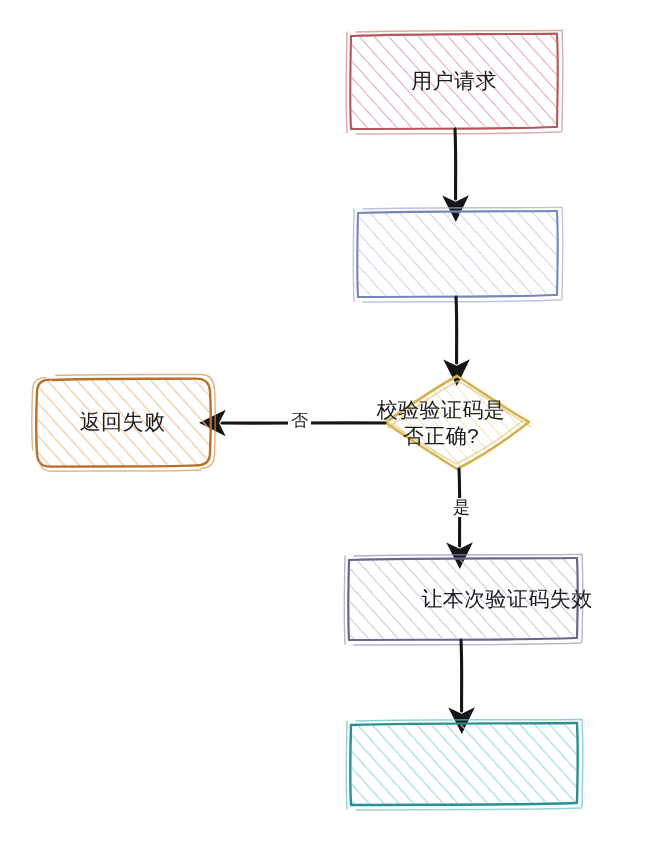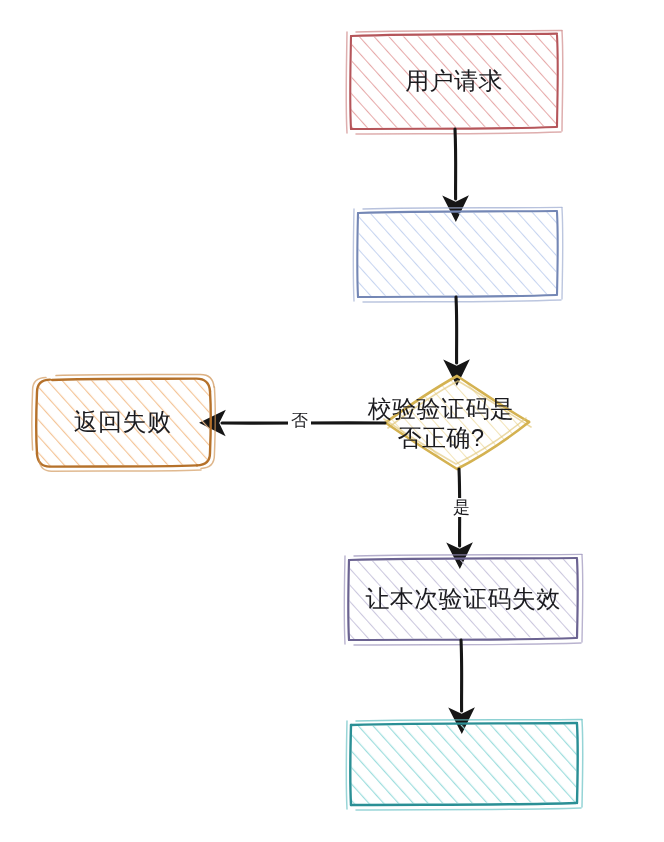--- a/index.html
+++ b/index.html
@@ -26,21 +26,21 @@
     width: 664px;
     height: 842px;
   }
   .node-label {
     position: absolute;
     display: flex;
     align-items: center;
     justify-content: center;
     text-align: center;
     color: #1b1b1f;
-    font-size: 24px;
+    font-size: 21px;
     line-height: 1.22;
     letter-spacing: 0.4px;
     white-space: pre;
     pointer-events: none;
     font-family: "Liberation Sans", "DejaVu Sans", sans-serif;
   }
   .edge-label {
     position: absolute;
     color: #1b1b1f;
     font-size: 17px;
@@ -177,21 +177,21 @@
   </svg>
 
   <div class="node-label" style="left:350px; top:34px; width:208px; height:94px;">用户请求</div>
 
 
   <div class="node-label" style="left:355px; top:375px; width:172px; height:96px;">校验验证码是
 否正确?</div>
 
   <div class="node-label" style="left:35px; top:378px; width:175px; height:88px;">返回失败</div>
 
-  <div class="node-label" style="left:348px; top:558px; width:230px; height:82px;">让本次验证码失效</div>
+  <div class="node-label" style="left:348px; top:558px; width:230px; height:82px;padding-left:44px;">让本次验证码失效</div>
 
 
   <div class="edge-label" style="left:288px; top:411px;">否</div>
 
   <div class="edge-label" style="left:450px; top:498px;">是</div>
 
   <div class="node-hit" style="left:350px; top:34px; width:208px; height:94px;"></div>
   <div class="node-hit" style="left:357px; top:211px; width:201px; height:85px;"></div>
   <div class="node-hit" style="left:383px; top:375px; width:148px; height:96px;"></div>
   <div class="node-hit" style="left:35px; top:378px; width:175px; height:88px;"></div>

